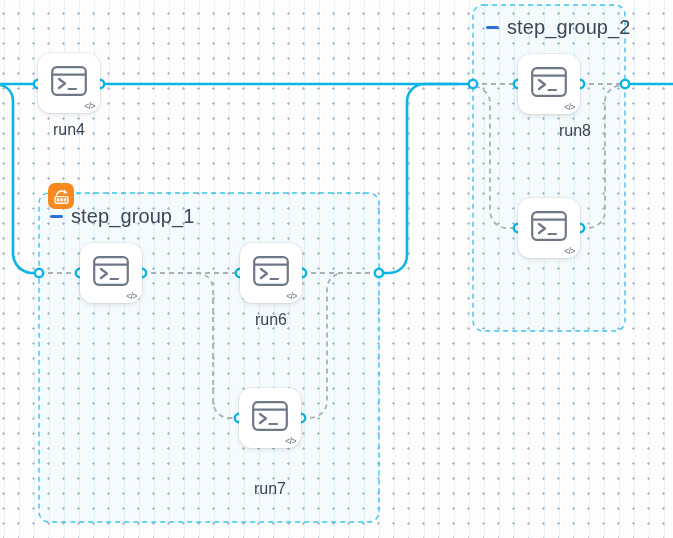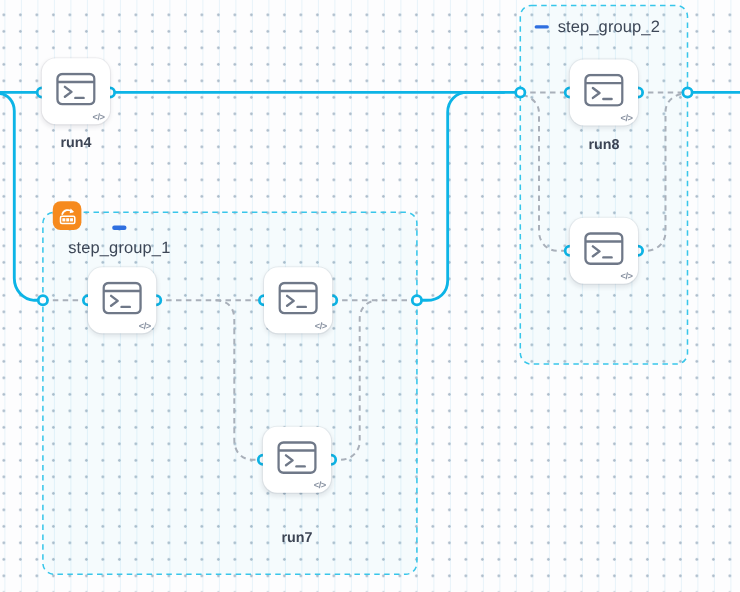--- a/index.html
+++ b/index.html
@@ -22,25 +22,25 @@
     position:absolute;width:62px;height:60px;background:#fff;border-radius:13px;
     box-shadow:0 0 0 1px rgba(16,24,40,0.05), 0 2px 5px rgba(16,24,40,0.10);
     z-index:2;display:flex;align-items:center;justify-content:center;
   }
   .node .code-glyph{
     position:absolute;right:5px;bottom:3px;font-size:8.5px;font-weight:700;
     color:#8a93a2;letter-spacing:-0.5px;line-height:1;
   }
   .node-label{
     position:absolute;width:102px;text-align:center;z-index:2;
-    font-size:13px;color:#3c4454;line-height:16px;font-weight:bold;
+    font-size:16px;color:#3c4454;line-height:16px;
   }
   .group-label{
     position:absolute;z-index:2;display:flex;align-items:center;gap:8px;
-    font-size:15px;color:#3d4757;font-weight:500;letter-spacing:0.1px;
+    font-size:20px;color:#3d4757;font-weight:500;letter-spacing:0.1px;
   }
   .minus-btn{
     width:13px;height:3.6px;border:none;padding:0;border-radius:2px;
     background:#2e6fe0;display:inline-block;cursor:pointer;
   }
   .badge{
     position:absolute;width:26px;height:26px;border-radius:7px;background:#f68a1e;
     z-index:3;display:flex;align-items:center;justify-content:center;
   }
 </style>
@@ -82,21 +82,21 @@
     <circle class="port" cx="142" cy="273" r="4.2"></circle>
     <circle class="port" cx="240" cy="273" r="4.2"></circle>
     <circle class="port" cx="302" cy="273" r="4.2"></circle>
     <circle class="port" cx="379" cy="273" r="4.2"></circle>
     <circle class="port" cx="239" cy="418" r="4.2"></circle>
     <circle class="port" cx="301" cy="418" r="4.2"></circle>
     <circle class="port" cx="518" cy="228" r="4.2"></circle>
     <circle class="port" cx="580" cy="228" r="4.2"></circle>
   </svg>
 
-  <div class="group-label" style="left:62px;top:205px;flex-direction:column;">
+  <div class="group-label" style="left:50px;top:205px;">
     <button class="minus-btn"></button>
     <span>step_group_1</span>
   </div>
   <div class="group-label" style="left:486px;top:16px;">
     <button class="minus-btn"></button>
     <span>step_group_2</span>
   </div>
 
   <div class="badge" style="left:48px;top:183px;">
     <svg width="19" height="19" viewBox="0 0 19 19">
@@ -138,20 +138,21 @@
     <span>
       <svg width="36" height="30" viewBox="0 0 36 30">
           <rect x="1.2" y="1.2" width="33.6" height="27.6" rx="4.5" fill="none" stroke="#6f7888" stroke-width="2.2"></rect>
           <line x1="1.2" y1="8.6" x2="34.8" y2="8.6" stroke="#6f7888" stroke-width="2.2"></line>
           <path d="M 8 13 L 14 17.5 L 8 22" fill="none" stroke="#6f7888" stroke-width="2.2" stroke-linecap="round" stroke-linejoin="round"></path>
           <line x1="17.5" y1="23" x2="25" y2="23" stroke="#6f7888" stroke-width="2.2" stroke-linecap="round"></line>
         </svg>
     </span>
     <span class="code-glyph">&lt;/&gt;</span>
   </div>
+  <div class="node-label" style="left:220px;top:312px;">run6</div>
 
   <div class="node" style="left:239px;top:388px;">
     <span>
       <svg width="36" height="30" viewBox="0 0 36 30">
           <rect x="1.2" y="1.2" width="33.6" height="27.6" rx="4.5" fill="none" stroke="#6f7888" stroke-width="2.2"></rect>
           <line x1="1.2" y1="8.6" x2="34.8" y2="8.6" stroke="#6f7888" stroke-width="2.2"></line>
           <path d="M 8 13 L 14 17.5 L 8 22" fill="none" stroke="#6f7888" stroke-width="2.2" stroke-linecap="round" stroke-linejoin="round"></path>
           <line x1="17.5" y1="23" x2="25" y2="23" stroke="#6f7888" stroke-width="2.2" stroke-linecap="round"></line>
         </svg>
     </span>
@@ -163,21 +164,21 @@
     <span>
       <svg width="36" height="30" viewBox="0 0 36 30">
           <rect x="1.2" y="1.2" width="33.6" height="27.6" rx="4.5" fill="none" stroke="#6f7888" stroke-width="2.2"></rect>
           <line x1="1.2" y1="8.6" x2="34.8" y2="8.6" stroke="#6f7888" stroke-width="2.2"></line>
           <path d="M 8 13 L 14 17.5 L 8 22" fill="none" stroke="#6f7888" stroke-width="2.2" stroke-linecap="round" stroke-linejoin="round"></path>
           <line x1="17.5" y1="23" x2="25" y2="23" stroke="#6f7888" stroke-width="2.2" stroke-linecap="round"></line>
         </svg>
     </span>
     <span class="code-glyph">&lt;/&gt;</span>
   </div>
-  <div class="node-label" style="left:498px;top:123px;text-align:center;">run8</div>
+  <div class="node-label" style="left:524px;top:123px;text-align:center;">run8</div>
 
   <div class="node" style="left:518px;top:198px;">
     <span>
       <svg width="36" height="30" viewBox="0 0 36 30">
           <rect x="1.2" y="1.2" width="33.6" height="27.6" rx="4.5" fill="none" stroke="#6f7888" stroke-width="2.2"></rect>
           <line x1="1.2" y1="8.6" x2="34.8" y2="8.6" stroke="#6f7888" stroke-width="2.2"></line>
           <path d="M 8 13 L 14 17.5 L 8 22" fill="none" stroke="#6f7888" stroke-width="2.2" stroke-linecap="round" stroke-linejoin="round"></path>
           <line x1="17.5" y1="23" x2="25" y2="23" stroke="#6f7888" stroke-width="2.2" stroke-linecap="round"></line>
         </svg>
     </span>

